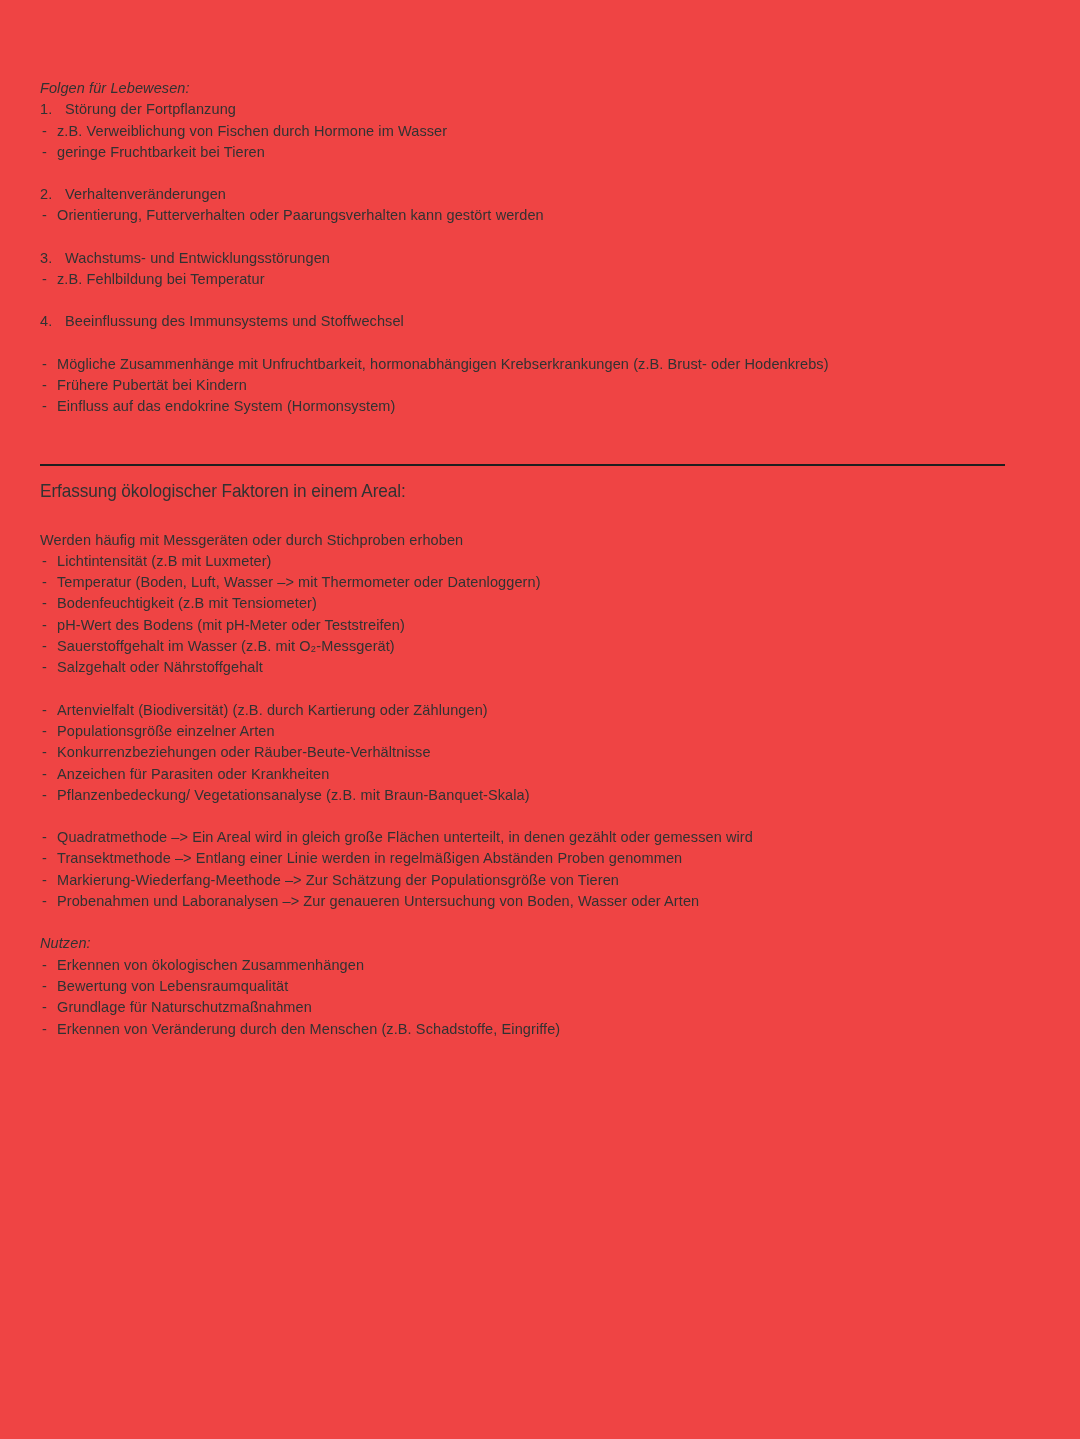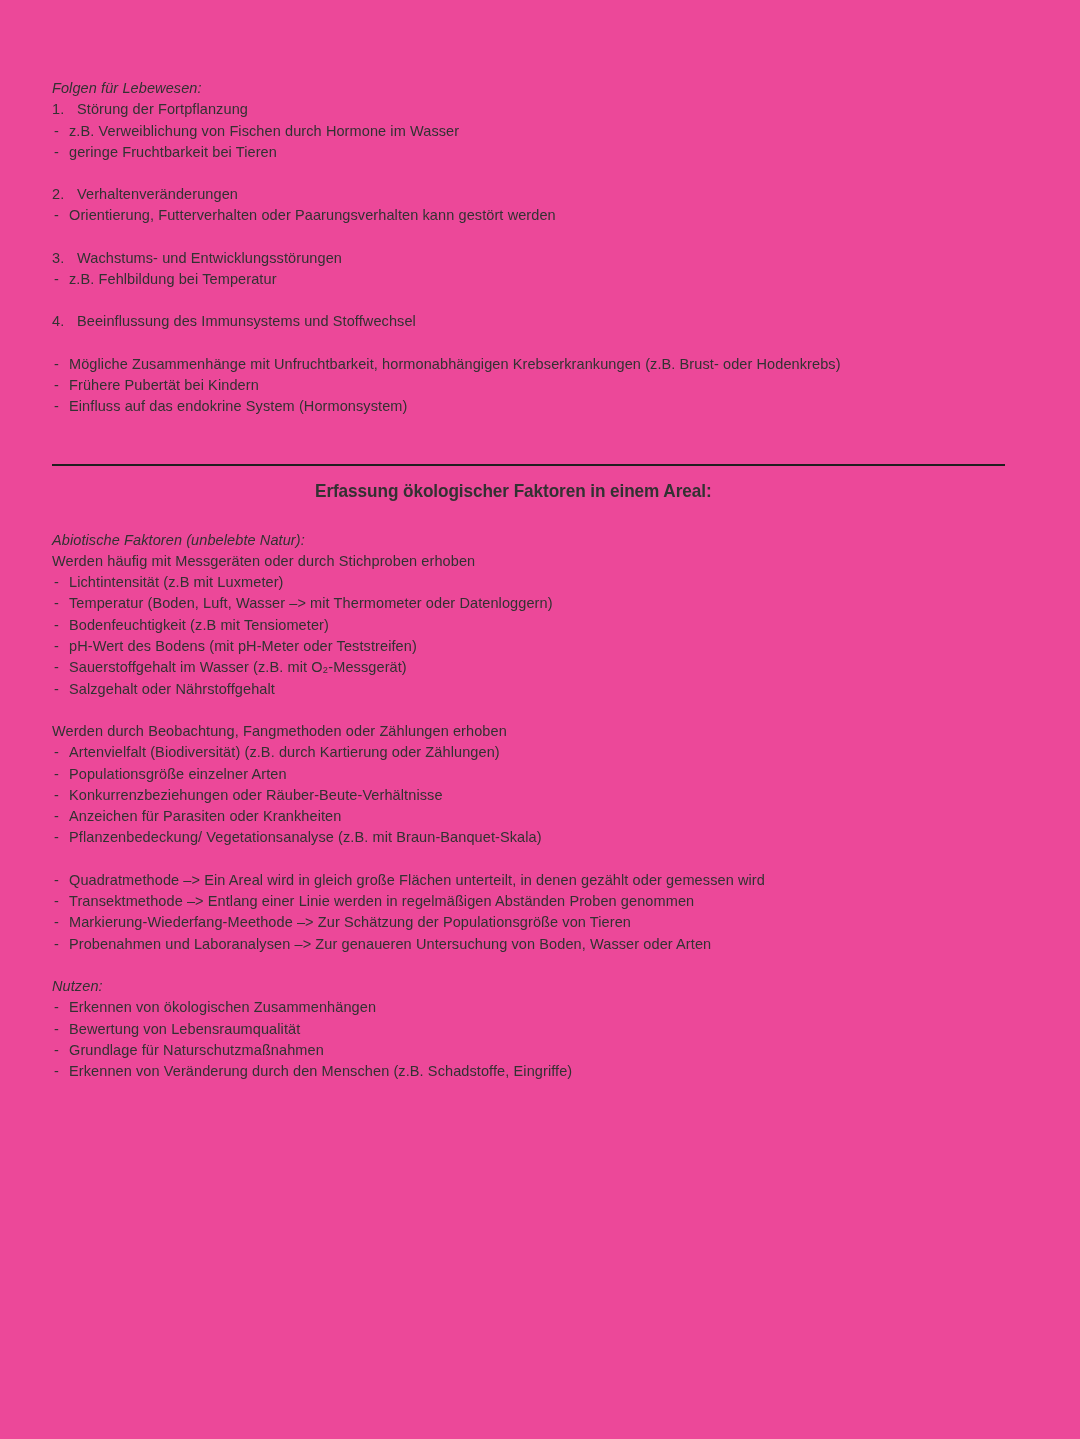--- a/index.html
+++ b/index.html
@@ -6,22 +6,22 @@
   html, body { margin: 0; padding: 0; }
   body {
     background: #ffffff;
     font-family: "Liberation Sans", "DejaVu Sans", sans-serif;
     color: #323232;
     -webkit-font-smoothing: antialiased;
   }
   .page {
     width: 1080px;
     min-height: 1439px;
-    background: #ec4899;
-    padding: 78px 75px 60px 52px;
+    background: #ef4444;
+    padding: 78px 75px 60px 40px;
     position: relative;
   }
   .doc { width: 100%; }
   .line {
     display: flex;
     align-items: flex-start;
     font-size: 14.5px;
     line-height: 21.3px;
     letter-spacing: 0.1px;
   }
@@ -44,24 +44,23 @@
   .spacer { height: 21px; }
   .divider {
     border: none;
     border-top: 2px solid #1f1f1f;
     margin: 46px 0 12px 0;
     width: 100%;
   }
   .title {
     font-size: 18.5px;
     line-height: 26px;
-    font-weight: 700;
+    font-weight: 400;
     letter-spacing: -0.1px;
     margin-bottom: 5px;
-    text-align: center;
   }
   .title > span {
     display: inline-block;
     transform: scaleX(0.93);
     transform-origin: left center;
   }
 </style>
 </head>
 <body>
 
@@ -112,21 +111,20 @@
         <span class="marker dash-marker">-</span>
         <span class="text">Frühere Pubertät bei Kindern</span>
       </div>
       <div class="line">
         <span class="marker dash-marker">-</span>
         <span class="text">Einfluss auf das endokrine System (Hormonsystem)</span>
       </div>
       <div class="divider"></div>
       <div class="title"><span>Erfassung ökologischer Faktoren in einem Areal:</span></div>
       <div class="spacer"></div>
-      <div class="iheading">Abiotische Faktoren (unbelebte Natur):</div>
       <div class="plain">Werden häufig mit Messgeräten oder durch Stichproben erhoben</div>
       <div class="line">
         <span class="marker dash-marker">-</span>
         <span class="text">Lichtintensität (z.B mit Luxmeter)</span>
       </div>
       <div class="line">
         <span class="marker dash-marker">-</span>
         <span class="text">Temperatur (Boden, Luft, Wasser –&gt; mit Thermometer oder Datenloggern)</span>
       </div>
       <div class="line">
@@ -139,21 +137,20 @@
       </div>
       <div class="line">
         <span class="marker dash-marker">-</span>
         <span class="text">Sauerstoffgehalt im Wasser (z.B. mit O₂-Messgerät)</span>
       </div>
       <div class="line">
         <span class="marker dash-marker">-</span>
         <span class="text">Salzgehalt oder Nährstoffgehalt</span>
       </div>
       <div class="spacer"></div>
-      <div class="plain">Werden durch Beobachtung, Fangmethoden oder Zählungen erhoben</div>
       <div class="line">
         <span class="marker dash-marker">-</span>
         <span class="text">Artenvielfalt (Biodiversität) (z.B. durch Kartierung oder Zählungen)</span>
       </div>
       <div class="line">
         <span class="marker dash-marker">-</span>
         <span class="text">Populationsgröße einzelner Arten</span>
       </div>
       <div class="line">
         <span class="marker dash-marker">-</span>

